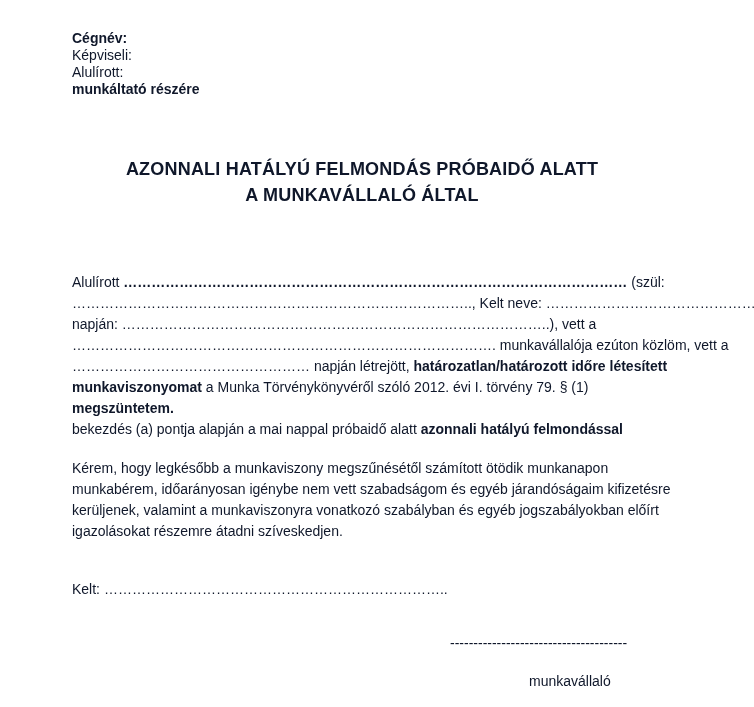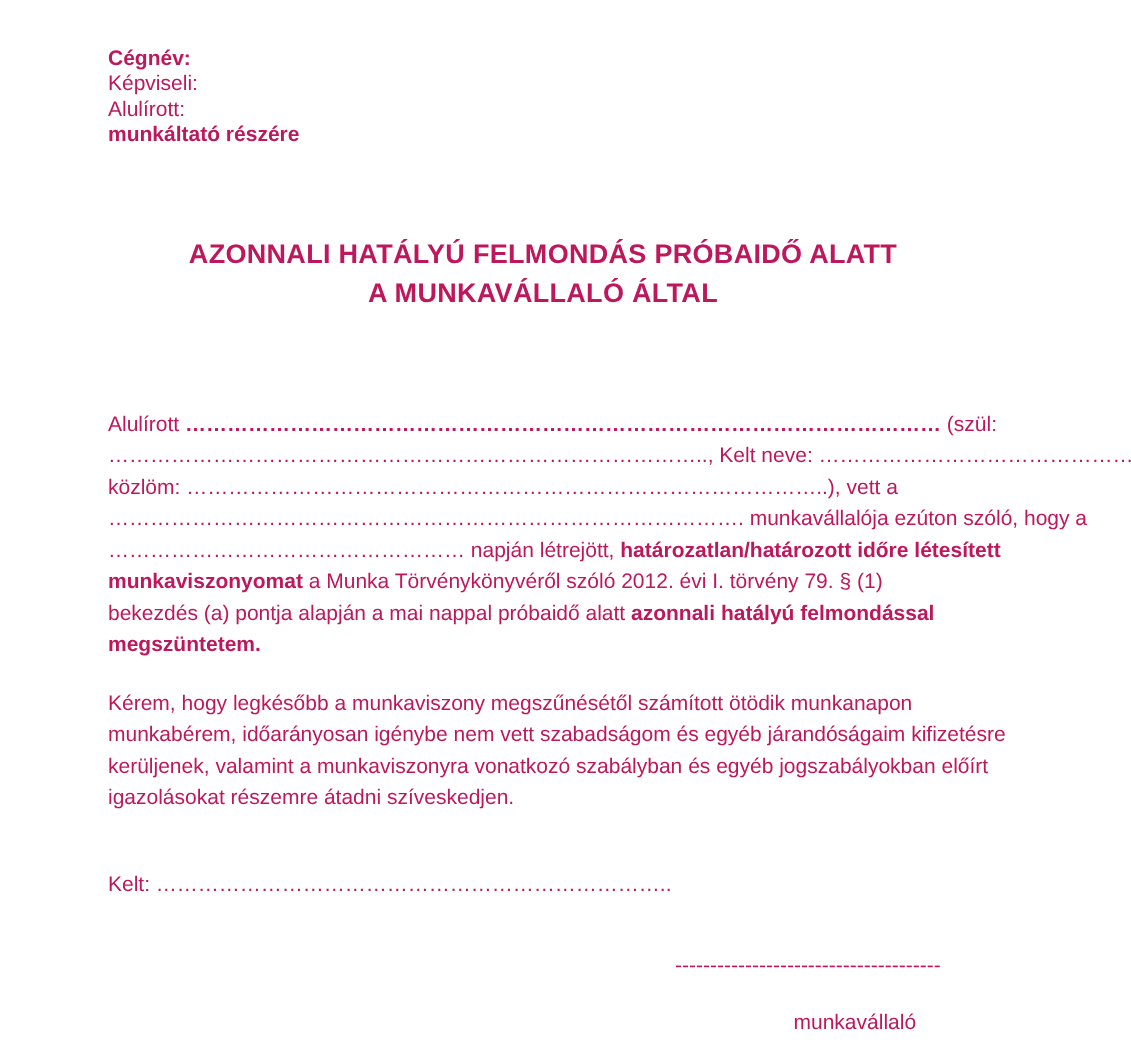--- a/index.html
+++ b/index.html
@@ -1,21 +1,21 @@
 <!DOCTYPE html>
 <html lang="hu"><head>
 <meta charset="utf-8">
 <style>
   html, body { margin: 0; padding: 0; background: #ffffff; }
   .page {
     position: relative;
     width: 754px;
     height: 707px;
     background: #ffffff;
-    color: #be185d;
+    color: #0f172a;
     font-family: "Liberation Sans", sans-serif;
     overflow: hidden;
   }
   .header {
     position: absolute;
     left: 72px;
     top: 30px;
     font-size: 14px;
     line-height: 17px;
   }
@@ -90,36 +90,36 @@
   </div>
 
   <div class="declaration">
     <div class="line">
       <span>Alulírott </span><span class="b">………………………………………………………………………………………………</span><span> (szül:</span>
     </div>
     <div class="line">
       <span>…………………………………………………………………………..</span><span>, Kelt neve: </span><span>………………………………………………………………………..</span>
     </div>
     <div class="line">
-      <span>közlöm: </span><span>………………………………………………………………………………..</span><span>), vett a</span>
+      <span>napján: </span><span>………………………………………………………………………………..</span><span>), vett a</span>
     </div>
     <div class="line">
-      <span>……………………………………………………………………………….</span><span> munkavállalója ezúton szóló, hogy a</span>
+      <span>……………………………………………………………………………….</span><span> munkavállalója ezúton közlöm, vett a</span>
     </div>
     <div class="line">
       <span>……………………………………………</span><span> napján létrejött, </span><span class="b">határozatlan/határozott időre létesített</span>
     </div>
     <div class="line">
       <span class="b">munkaviszonyomat</span><span> a Munka Törvénykönyvéről szóló 2012. évi I. törvény 79. § (1)</span>
     </div>
     <div class="line">
-      <span>bekezdés (a) pontja alapján a mai nappal próbaidő alatt </span><span class="b">azonnali hatályú felmondással</span>
+      <span class="b">megszüntetem.</span>
     </div>
     <div class="line">
-      <span class="b">megszüntetem.</span>
+      <span>bekezdés (a) pontja alapján a mai nappal próbaidő alatt </span><span class="b">azonnali hatályú felmondással</span>
     </div>
   </div>
 
   <div class="request">Kérem, hogy legkésőbb a munkaviszony megszűnésétől számított ötödik munkanapon munkabérem, időarányosan igénybe nem vett szabadságom és egyéb járandóságaim kifizetésre kerüljenek, valamint a munkaviszonyra vonatkozó szabályban és egyéb jogszabályokban előírt igazolásokat részemre átadni szíveskedjen.</div>
 
   <div class="kelt">
     <span>Kelt: </span><span>………………………………………………………………..</span>
   </div>
 
   <div class="sig-line">--------------------------------------</div>

